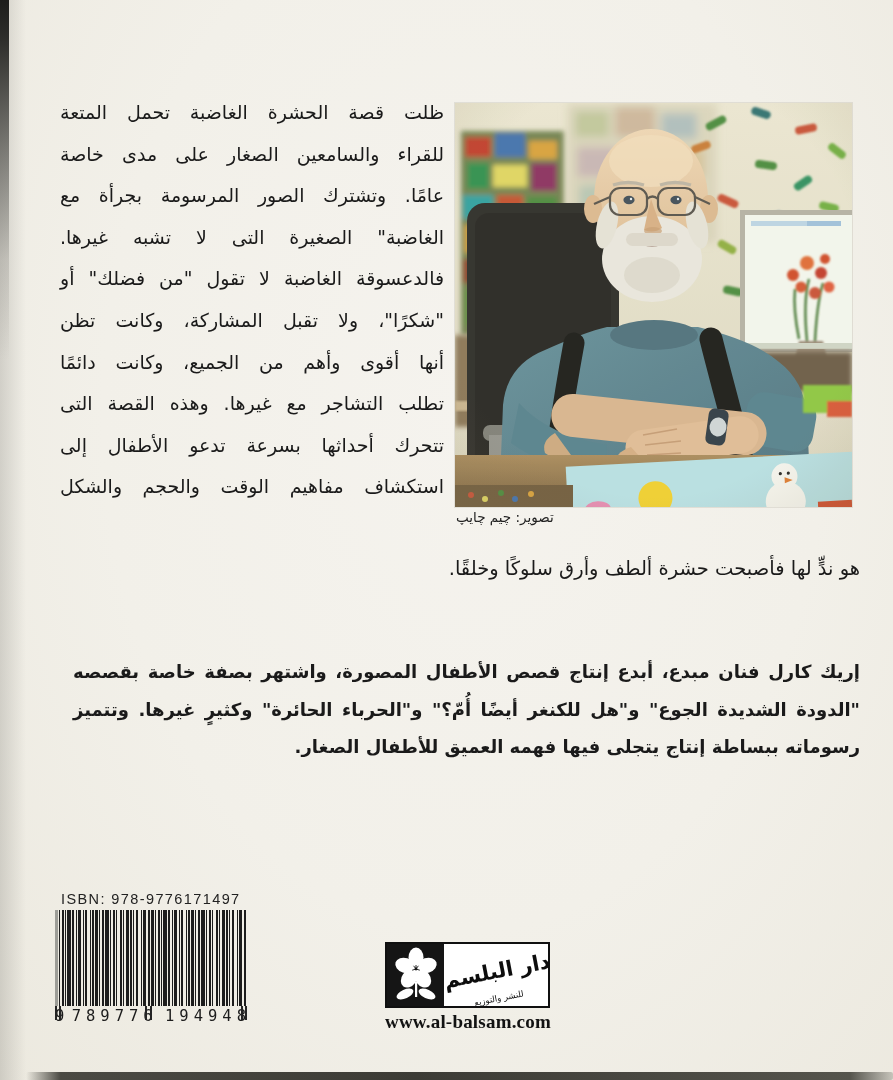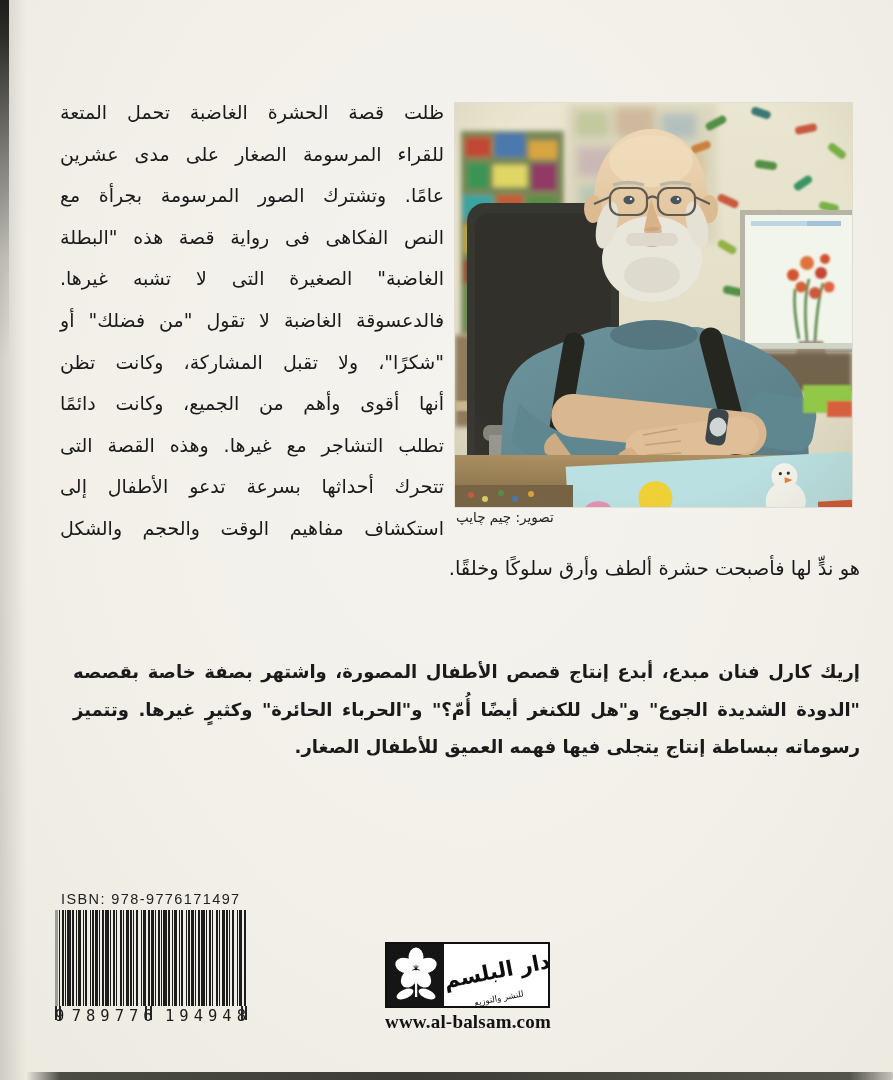--- a/index.html
+++ b/index.html
@@ -51,23 +51,22 @@
   .website{position:absolute;left:378px;top:1011px;width:180px;text-align:center;
     font-family:"Liberation Serif",serif;font-weight:bold;font-size:19px;color:#121212;letter-spacing:.2px;}
 </style>
 </head>
 <body>
 
 <div class="cover">
 
   <div class="block ar synopsis-narrow">
     <div class="line">ظلت قصة الحشرة الغاضبة تحمل المتعة</div>
-    <div class="line">للقراء المرسومة الصغار على مدى عشرين</div>
+    <div class="line">للقراء والسامعين الصغار على مدى خاصة</div>
     <div class="line">عامًا. وتشترك الصور المرسومة بجرأة مع</div>
-    <div class="line">النص الفكاهى فى رواية قصة هذه "البطلة</div>
     <div class="line">الغاضبة" الصغيرة التى لا تشبه غيرها.</div>
     <div class="line">فالدعسوقة الغاضبة لا تقول "من فضلك" أو</div>
     <div class="line">"شكرًا"، ولا تقبل المشاركة، وكانت تظن</div>
     <div class="line">أنها أقوى وأهم من الجميع، وكانت دائمًا</div>
     <div class="line">تطلب التشاجر مع غيرها. وهذه القصة التى</div>
     <div class="line">تتحرك أحداثها بسرعة تدعو الأطفال إلى</div>
     <div class="line">استكشاف مفاهيم الوقت والحجم والشكل</div>
   </div>
 
   <div class="block ar synopsis-wide">

